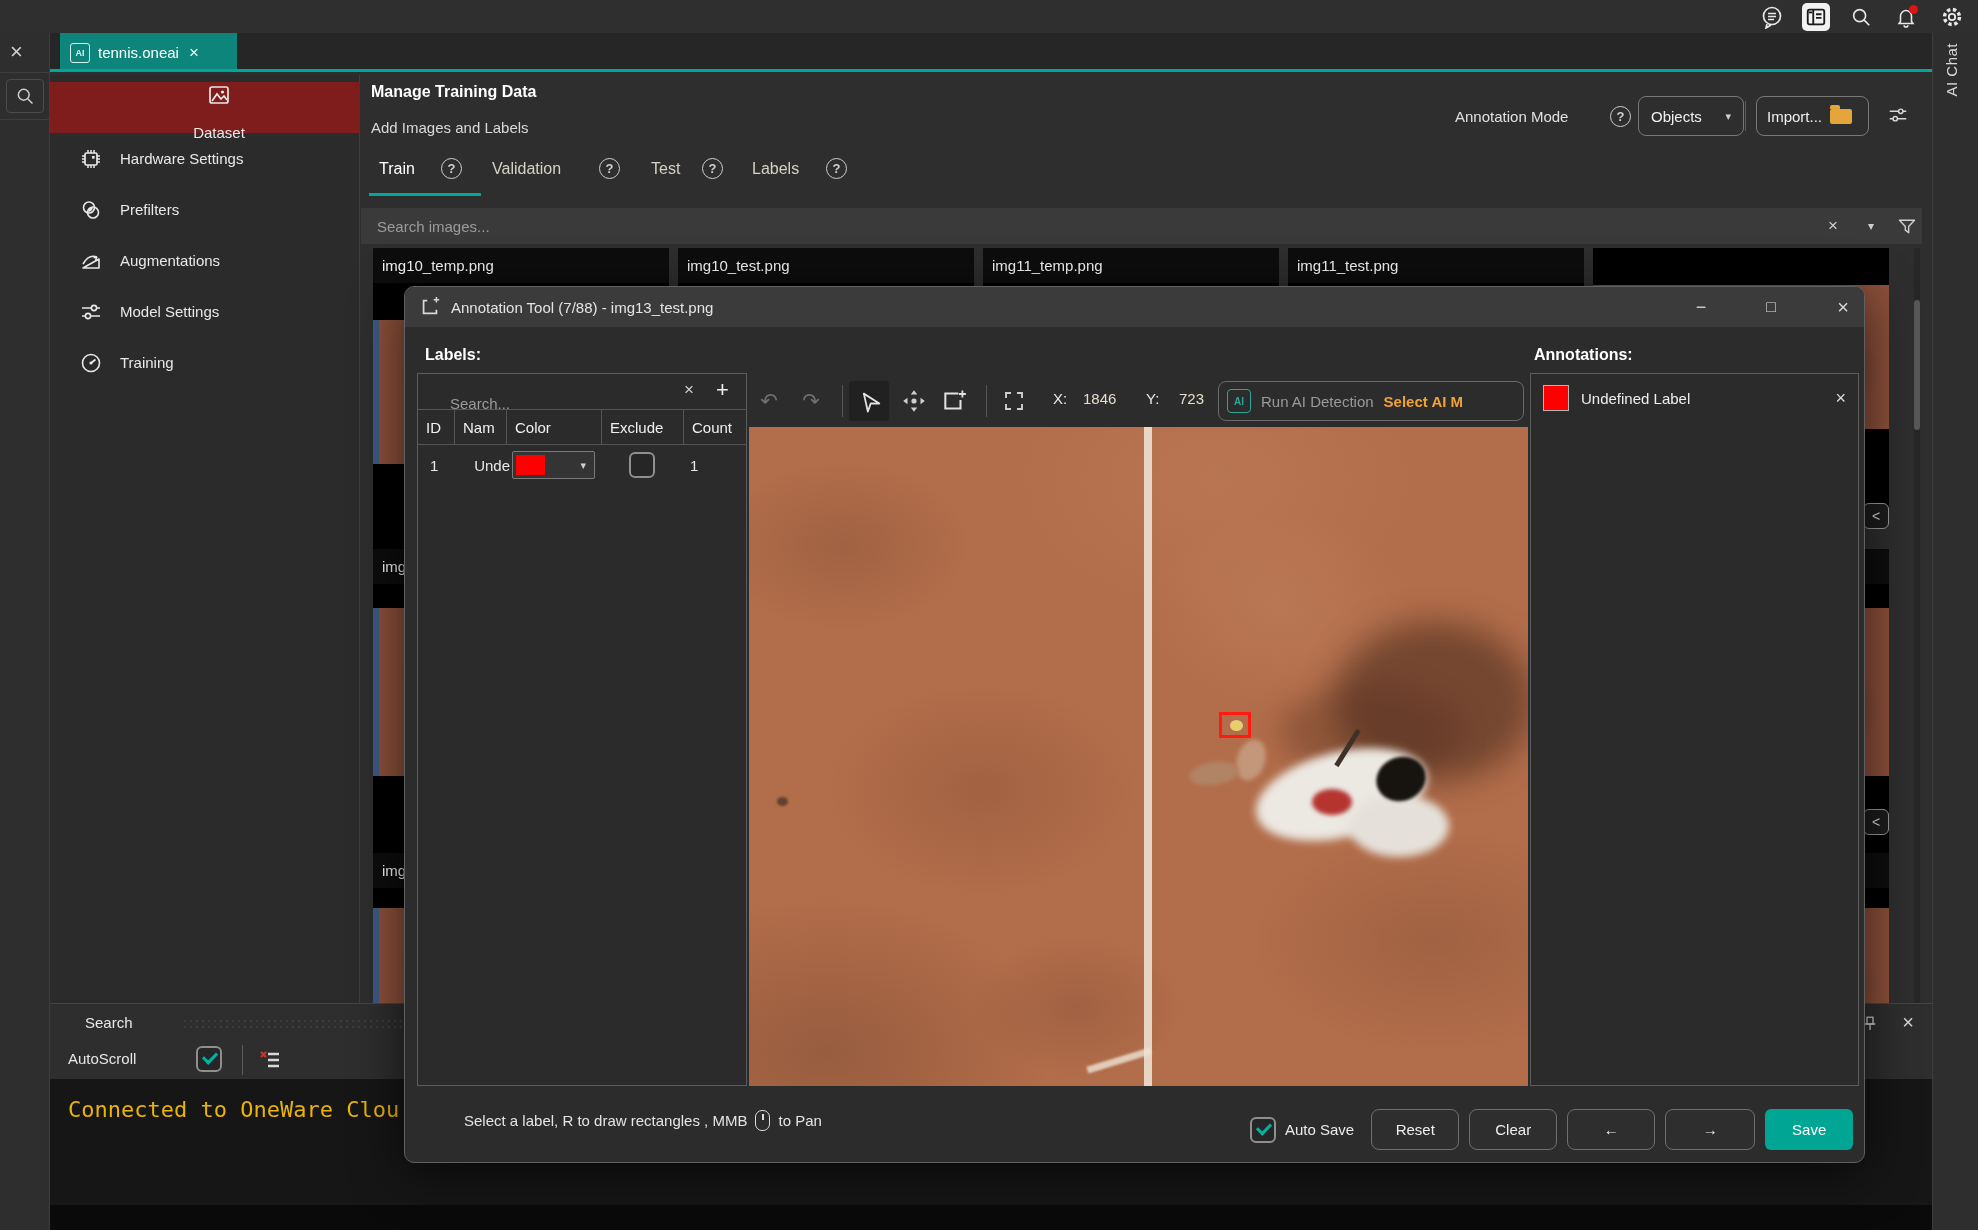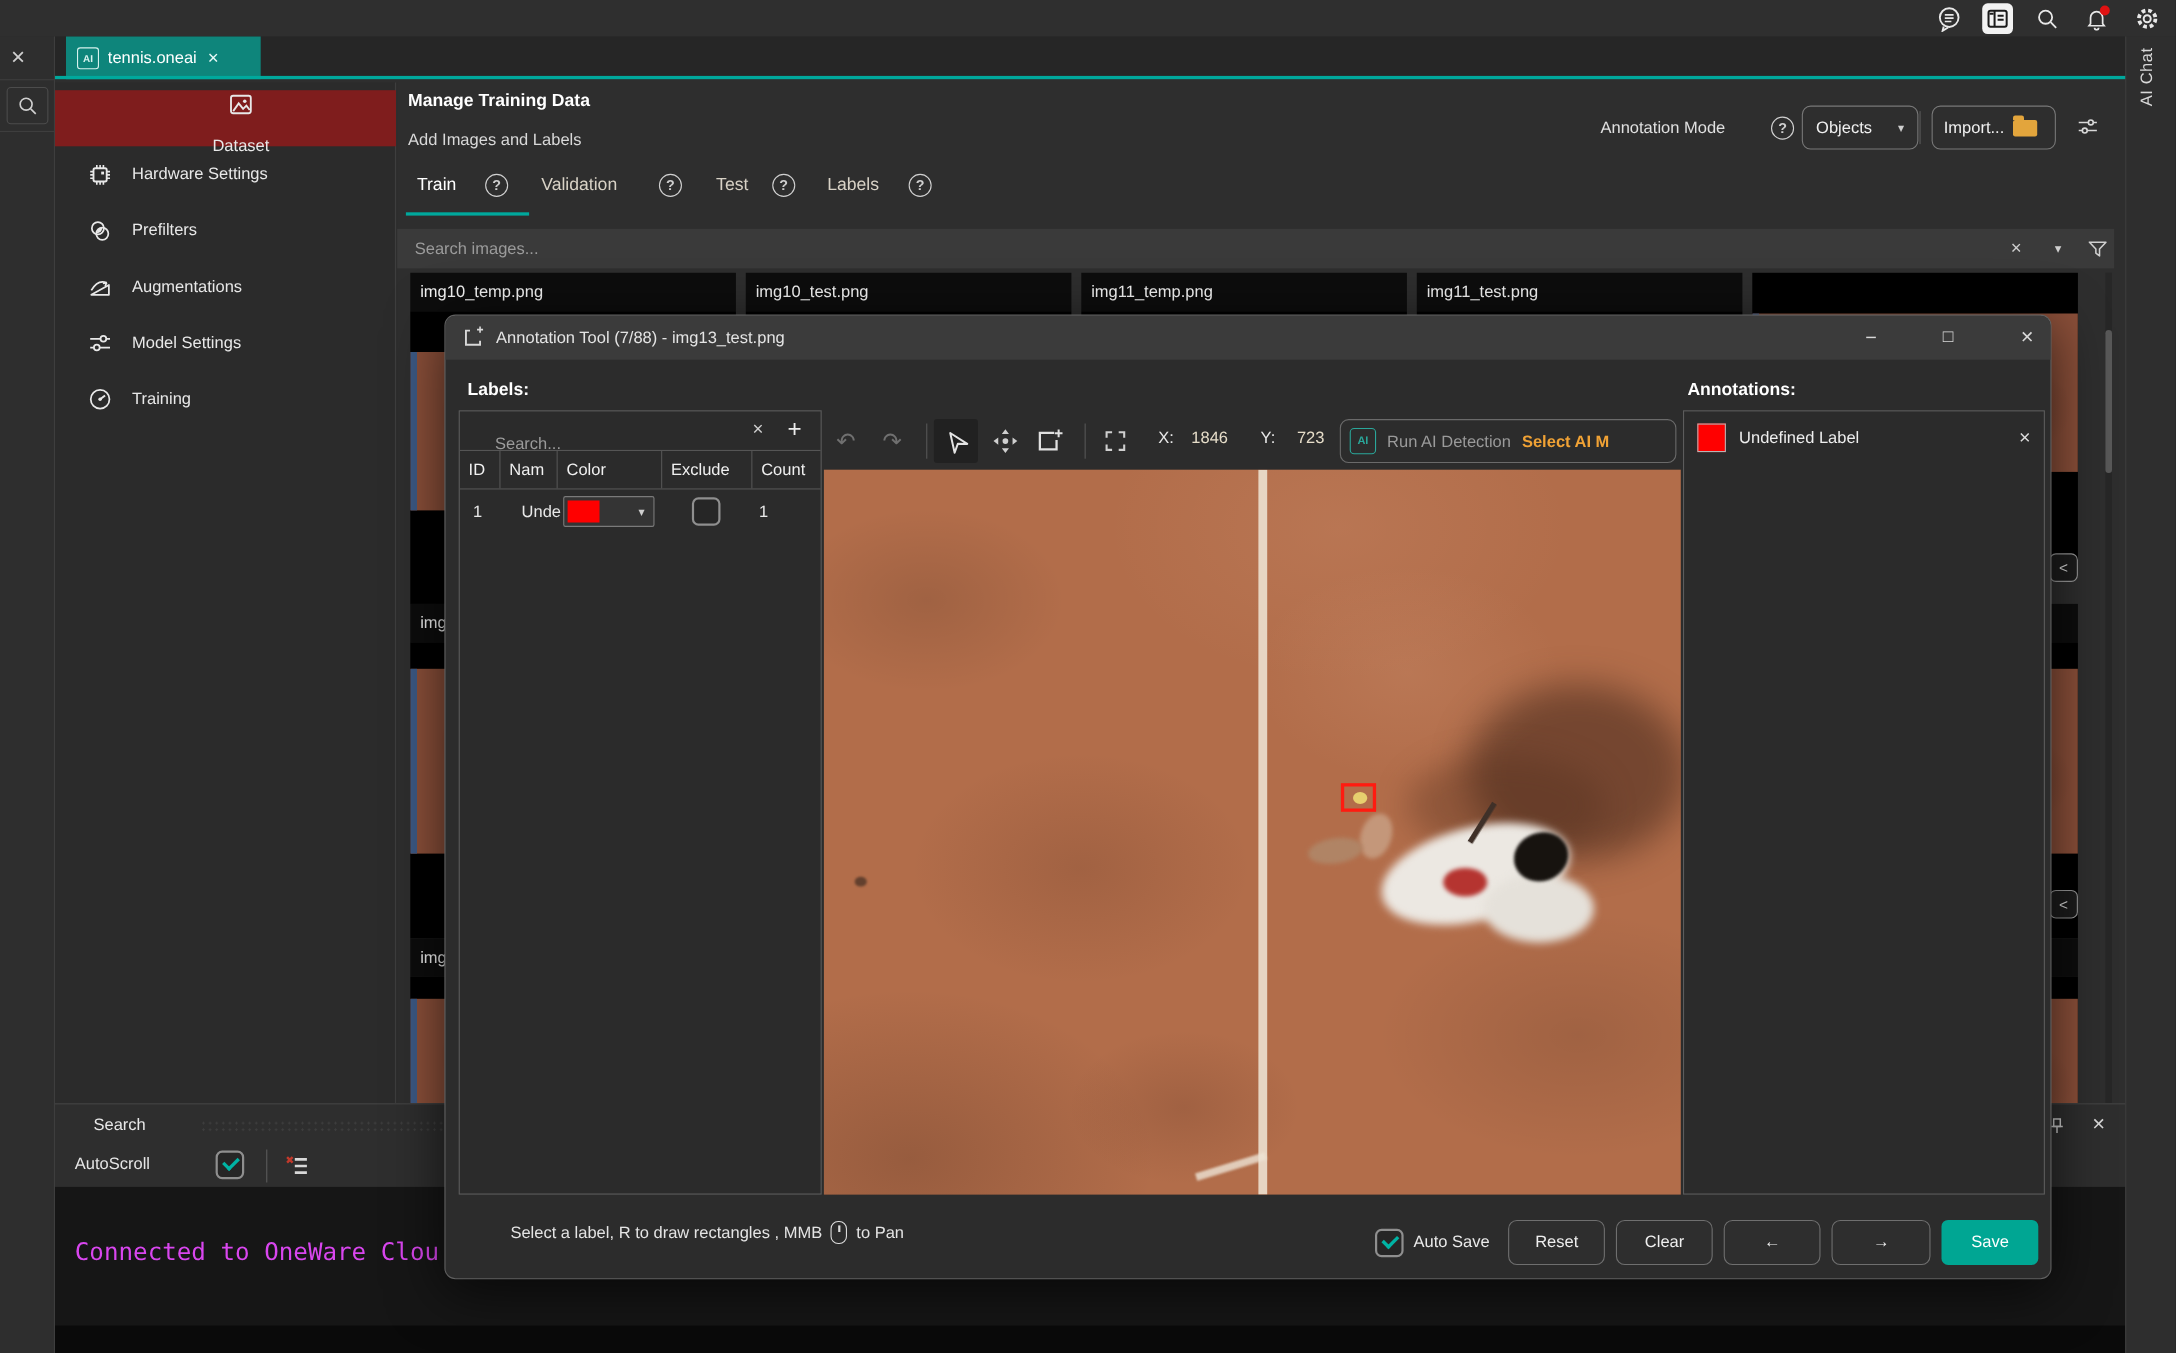--- a/index.html
+++ b/index.html
@@ -93,21 +93,21 @@
   .out-dots{position:absolute;left:132px;top:14px;width:1670px;height:12px;opacity:.55;
     background-image:radial-gradient(#4a4a4a 1px,transparent 1.2px);background-size:6px 6px;}
   .out-row{position:absolute;left:0;top:37px;width:1882px;height:38px;}
   .out-auto{position:absolute;left:18px;top:9px;font-size:15px;color:#e6e6e6;}
   .checkbox{border:2px solid #8f8f8f;border-radius:6px;background:#262626;position:relative;}
   .checkbox.checked::after{content:"";position:absolute;left:5px;top:4px;width:11px;height:6px;
     border-left:3px solid #00b3a4;border-bottom:3px solid #00b3a4;transform:rotate(-45deg);}
   .out-check{position:absolute;left:146px;top:5px;width:26px;height:26px;}
   .console{position:absolute;left:0;top:75px;width:1882px;height:127px;background:#161616;}
   .console .line{position:absolute;left:18px;top:18px;font-family:"DejaVu Sans Mono",monospace;
-    font-size:22px;color:#d946ef;white-space:nowrap;margin-top:29px;}
+    font-size:22px;color:#eab308;white-space:nowrap;}
   .bottom-strip{left:50px;top:1205px;width:1882px;height:25px;background:#0a0a0a;z-index:6;}
 
   
   .modal{left:404px;top:286px;width:1461px;height:877px;background:#2c2c2c;border:1px solid #606060;border-radius:10px;
     box-shadow:0 10px 50px rgba(0,0,0,.65);z-index:20;overflow:hidden;}
   .m-title{position:absolute;left:0;top:0;width:1461px;height:40px;background:#3b3b3b;display:flex;align-items:center;}
   .m-title .t-text{font-size:15px;color:#e4e4e4;margin-left:10px;}
   .m-ctl{position:absolute;top:6px;width:28px;height:28px;display:flex;align-items:center;justify-content:center;
     color:#d8d8d8;font-size:18px;}
   .panel-head{position:absolute;font-size:16px;font-weight:bold;color:#fff;}

